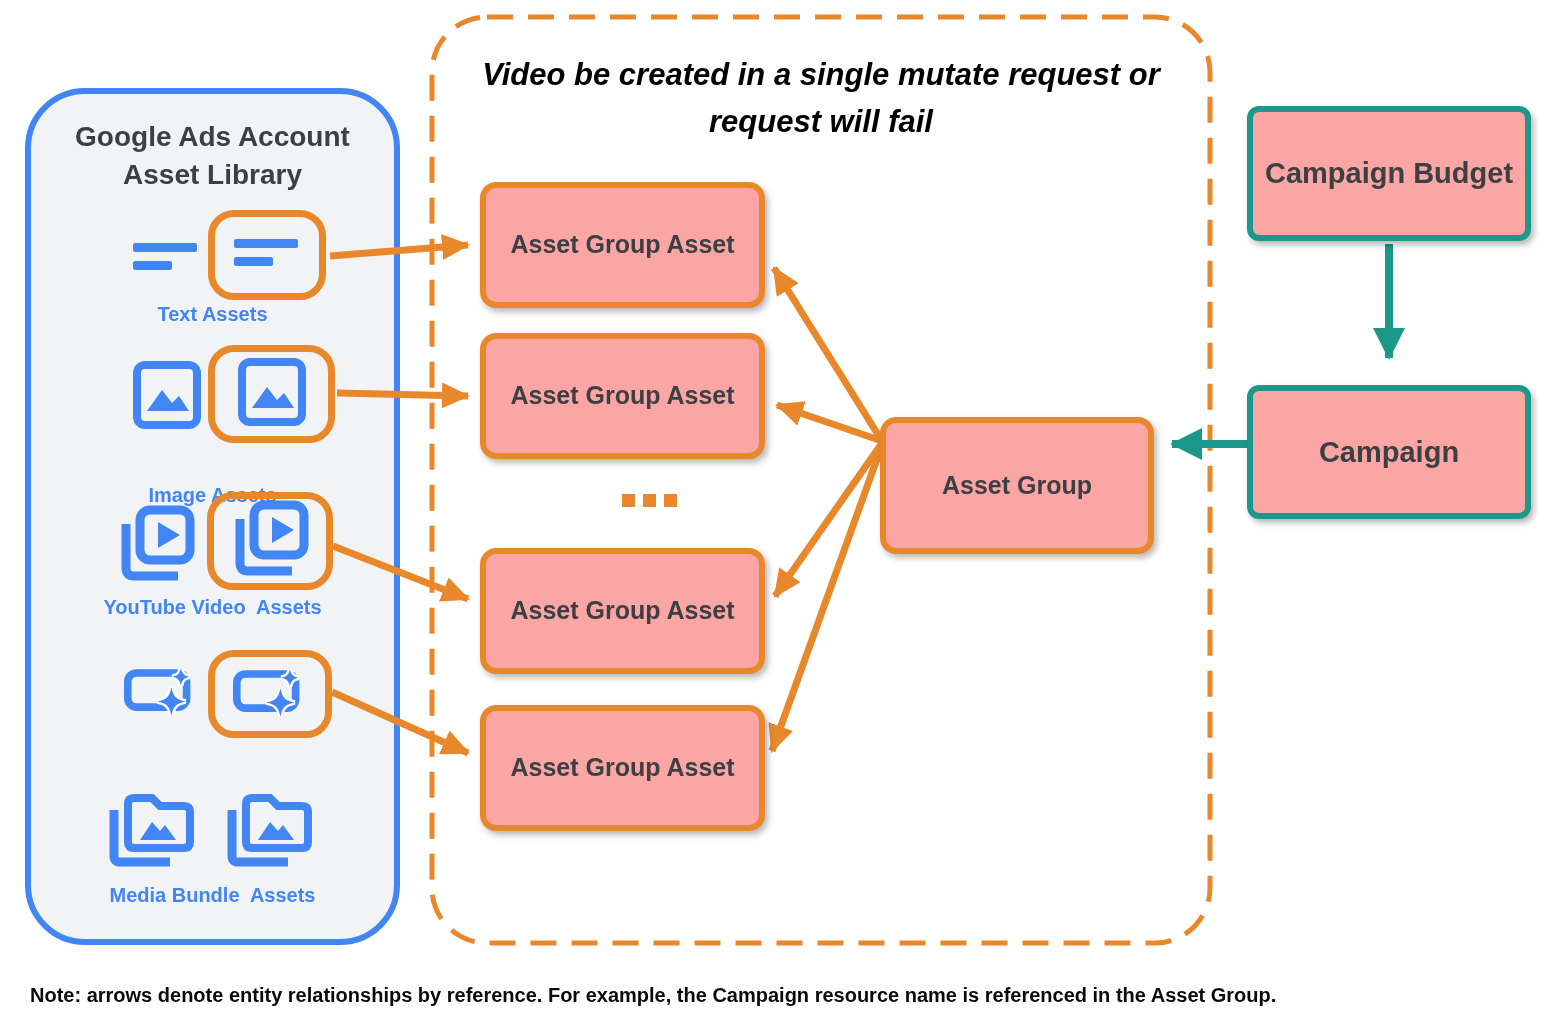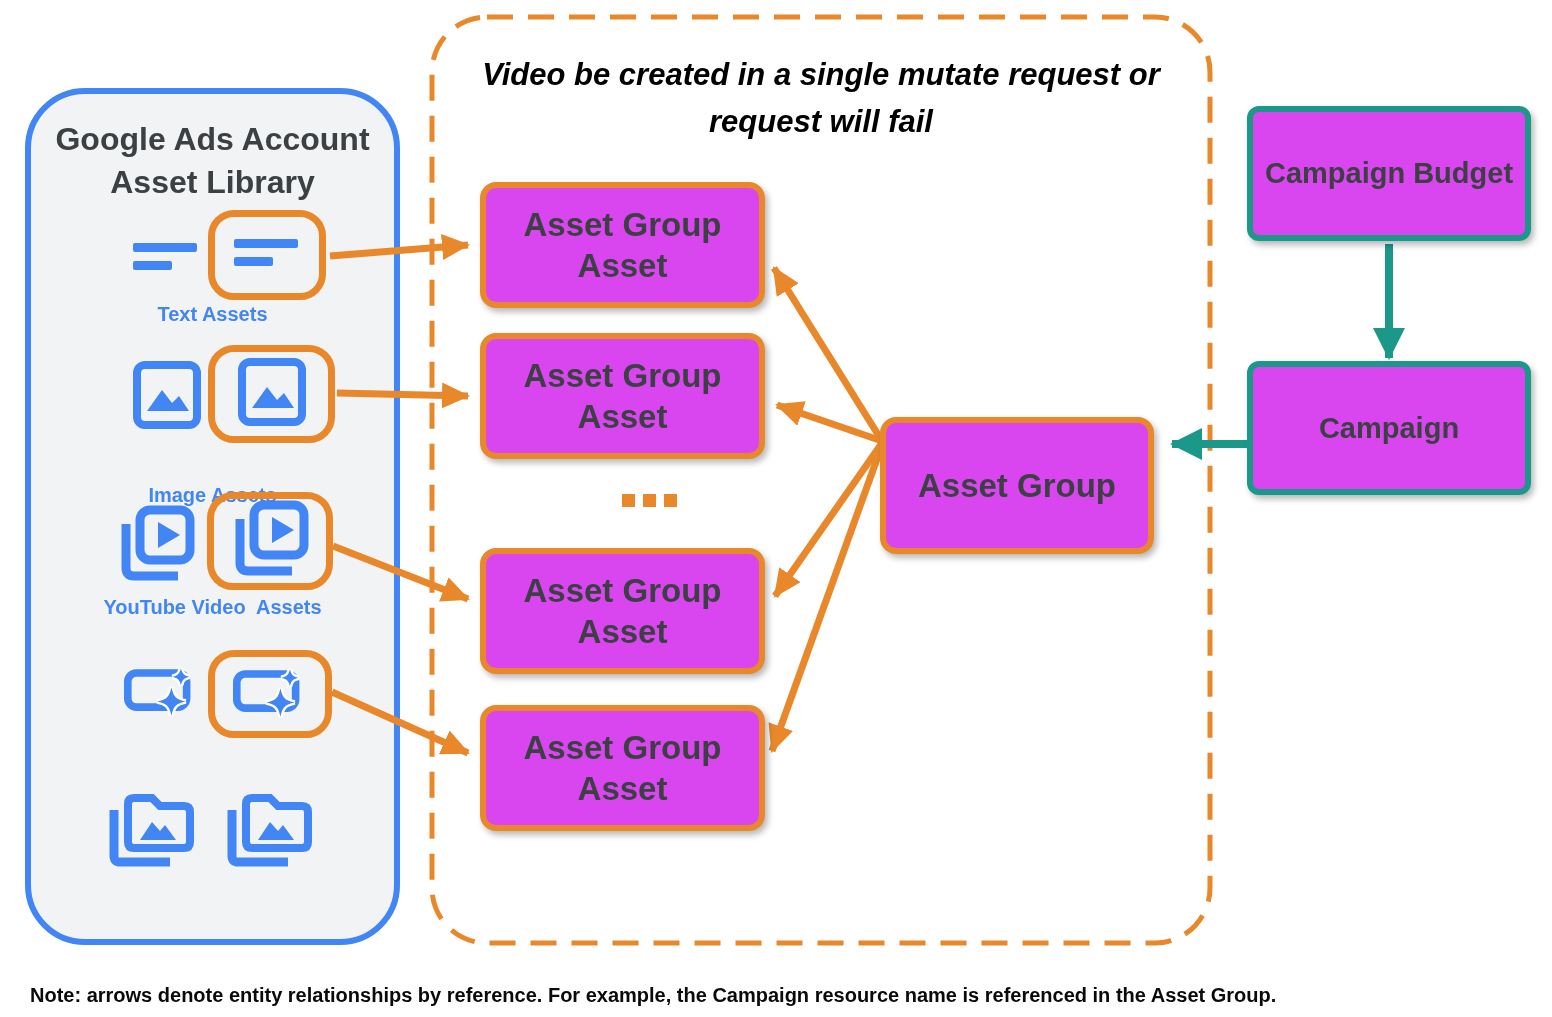--- a/index.html
+++ b/index.html
@@ -3,33 +3,33 @@
 <meta charset="utf-8">
 <style>
   html,body{margin:0;padding:0;background:#fff;}
   body{font-family:"Liberation Sans",sans-serif;}
   #stage{position:relative;width:1552px;height:1017px;background:#fff;overflow:hidden;}
   .abs{position:absolute;}
   
   .library{left:25px;top:88px;width:375px;height:857px;background:#F1F3F4;
     border:6px solid #4285F4;border-radius:60px;box-sizing:border-box;z-index:1;}
   .library-title{left:45px;top:118px;width:335px;text-align:center;
-    font-size:32px;font-weight:bold;line-height:1.35;color:#3C4043;z-index:10;}
+    font-size:28px;font-weight:bold;line-height:1.35;color:#3C4043;z-index:10;}
   .asset-label{left:30px;width:365px;text-align:center;font-size:20px;font-weight:bold;
     color:#4285F4;white-space:pre-wrap;z-index:10;}
   .sel-outline{border:7px solid #E8882B;border-radius:26px;box-sizing:border-box;
     display:flex;align-items:center;justify-content:center;z-index:10;background:transparent;}
   .icon-spot{z-index:10;display:flex;align-items:center;justify-content:center;}
   
   .mutate-title{left:461px;top:52px;width:720px;text-align:center;font-size:31px;
     font-weight:bold;font-style:italic;color:#000;line-height:1.5;z-index:10;}
-  .node{box-sizing:border-box;background:#d946ef;display:flex;align-items:center;justify-content:center;
+  .node{box-sizing:border-box;background:#fca5a5;display:flex;align-items:center;justify-content:center;
     text-align:center;font-weight:bold;color:#3C4043;z-index:10;
     box-shadow:3px 4px 6px rgba(0,0,0,0.28);}
-  .node-orange{border:6px solid #E8882B;border-radius:16px;font-size:33px;line-height:1.25;}
+  .node-orange{border:6px solid #E8882B;border-radius:16px;font-size:25px;line-height:1.25;}
   .node-teal{border:6px solid #1B9889;border-radius:12px;font-size:29px;line-height:1.25;}
   .aga{left:480px;width:285px;height:126px;}
   .ellipsis{left:622px;top:494px;display:flex;gap:8px;z-index:10;}
   .ellipsis .dot{width:13px;height:13px;background:#E8882B;}
   .footnote{left:451px;top:874px;width:740px;text-align:center;font-size:20px;
     font-weight:bold;color:#0a0a0a;z-index:10;}
   .bottom-note{left:30px;top:984px;width:1480px;font-size:20px;font-weight:bold;color:#0a0a0a;z-index:10;}
   svg.layer{position:absolute;left:0;top:0;pointer-events:none;}
   #arrows{z-index:5;}
   #dashedbox{z-index:0;}
@@ -133,38 +133,39 @@
   <div class="abs icon-spot" style="left:106px;top:784px;">
     <svg width="92" height="86" viewBox="0 0 92 86">
         <use href="#sym-folder"></use>
       </svg>
   </div>
   <div class="abs icon-spot" style="left:224px;top:784px;">
     <svg width="92" height="86" viewBox="0 0 92 86">
         <use href="#sym-folder"></use>
       </svg>
   </div>
+  <div class="abs asset-label" style="top:884px;">Media Bundle  Assets</div>
 
   <div class="abs mutate-title">Video be created in a single mutate request or request will fail</div>
 
   <div class="abs node node-orange aga" style="top:182px;">Asset Group Asset</div>
   <div class="abs node node-orange aga" style="top:333px;">Asset Group Asset</div>
   <div class="abs ellipsis" aria-label="...">
     <div class="dot"></div>
     <div class="dot"></div>
     <div class="dot"></div>
   </div>
   <div class="abs node node-orange aga" style="top:548px;">Asset Group Asset</div>
   <div class="abs node node-orange aga" style="top:705px;">Asset Group Asset</div>
 
   <div class="abs node node-orange" style="left:880px;top:375px;width:274px;height:137px;margin-top:42px;">Asset Group</div>
 
 
   <div class="abs node node-teal" style="left:1247px;top:106px;width:284px;height:135px;">Campaign Budget</div>
-  <div class="abs node node-teal" style="left:1247px;top:361px;width:284px;height:134px;">Campaign</div>
+  <div class="abs node node-teal" style="left:1247px;top:385px;width:284px;height:134px;">Campaign</div>
 
   <svg id="arrows" class="layer abs" width="1552" height="1017">
     <defs>
       <marker id="mO" markerUnits="userSpaceOnUse" markerWidth="30" markerHeight="26" refX="26" refY="13" orient="auto">
         <path d="M0,0 L28,13 L0,26 Z" fill="#E8882B"></path>
       </marker>
       <marker id="mT" markerUnits="userSpaceOnUse" markerWidth="36" markerHeight="32" refX="30" refY="16" orient="auto">
         <path d="M0,0 L32,16 L0,32 Z" fill="#1B9889"></path>
       </marker>
     </defs>

